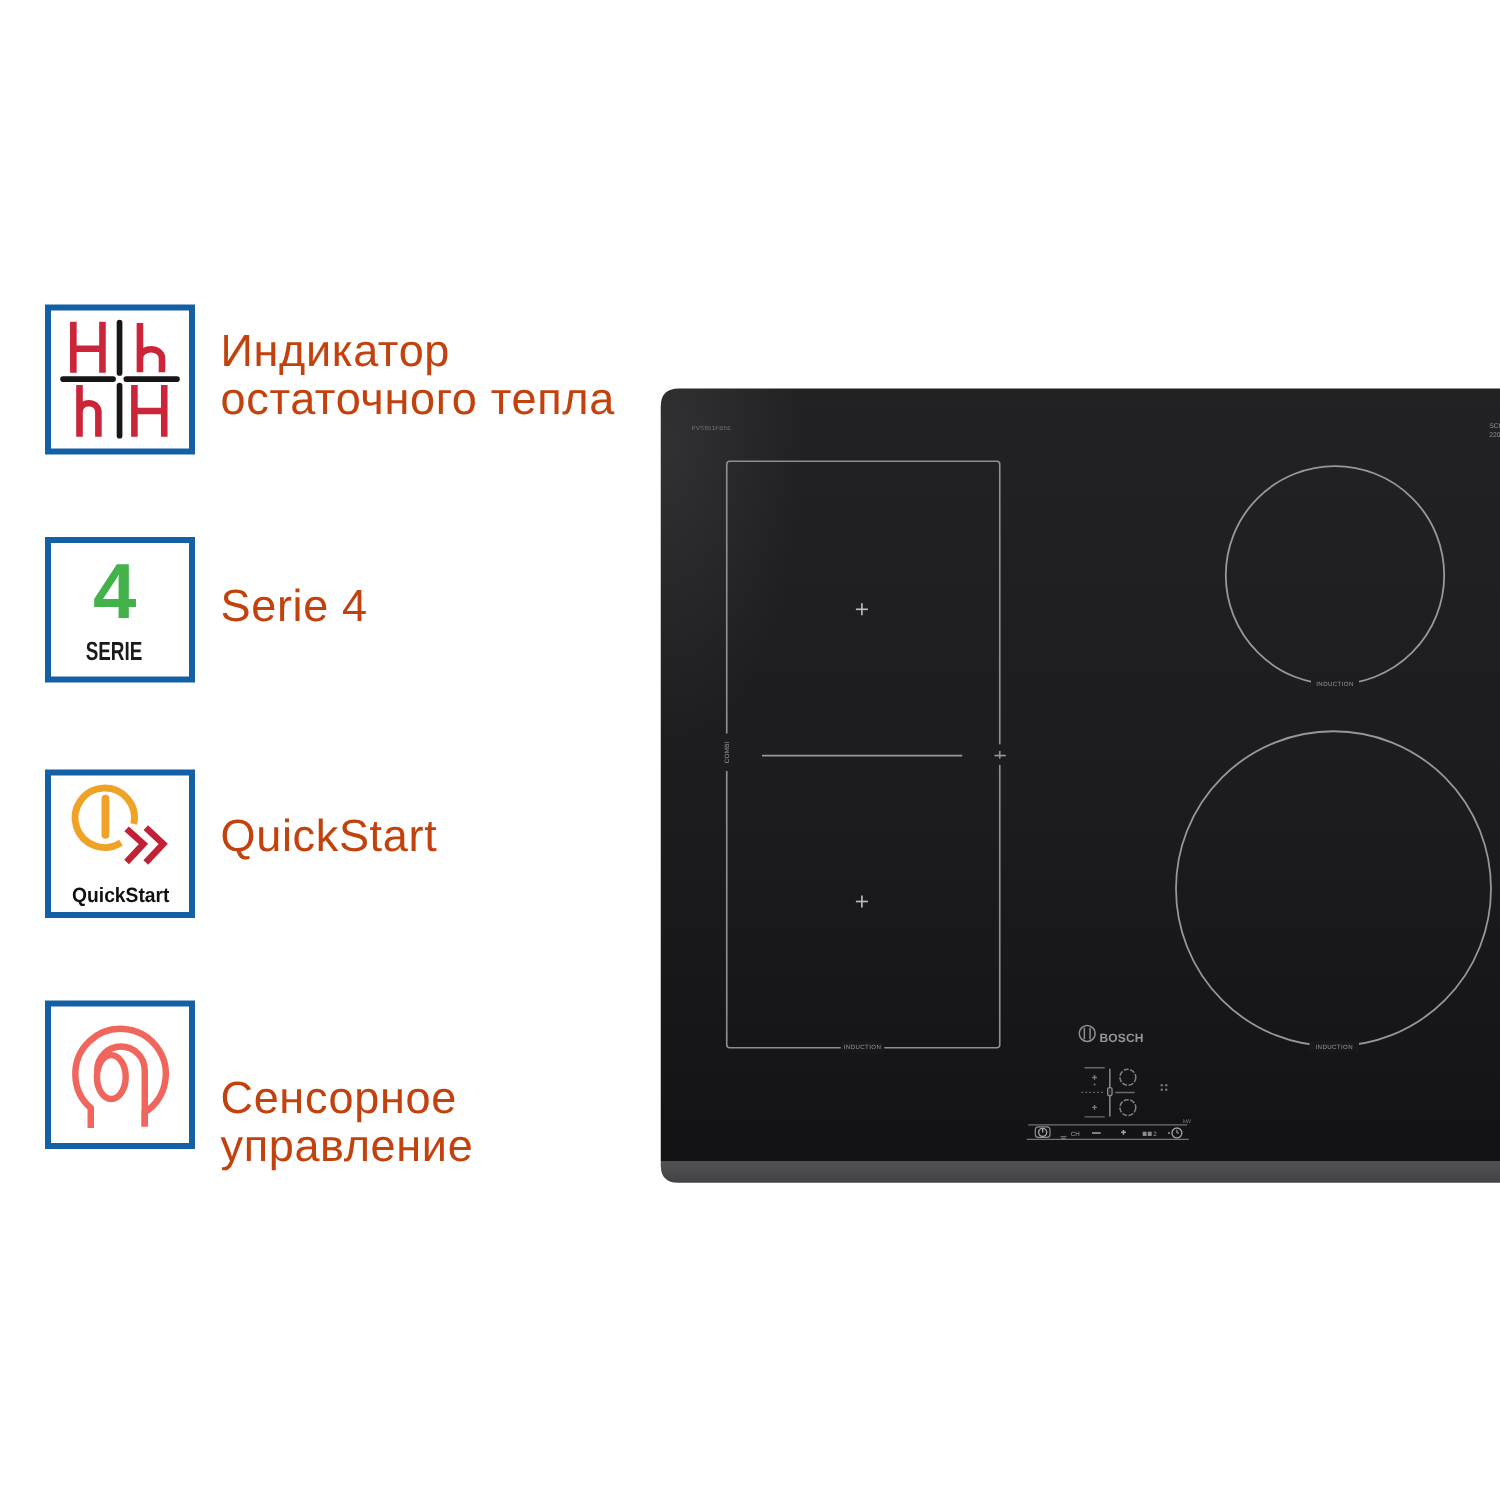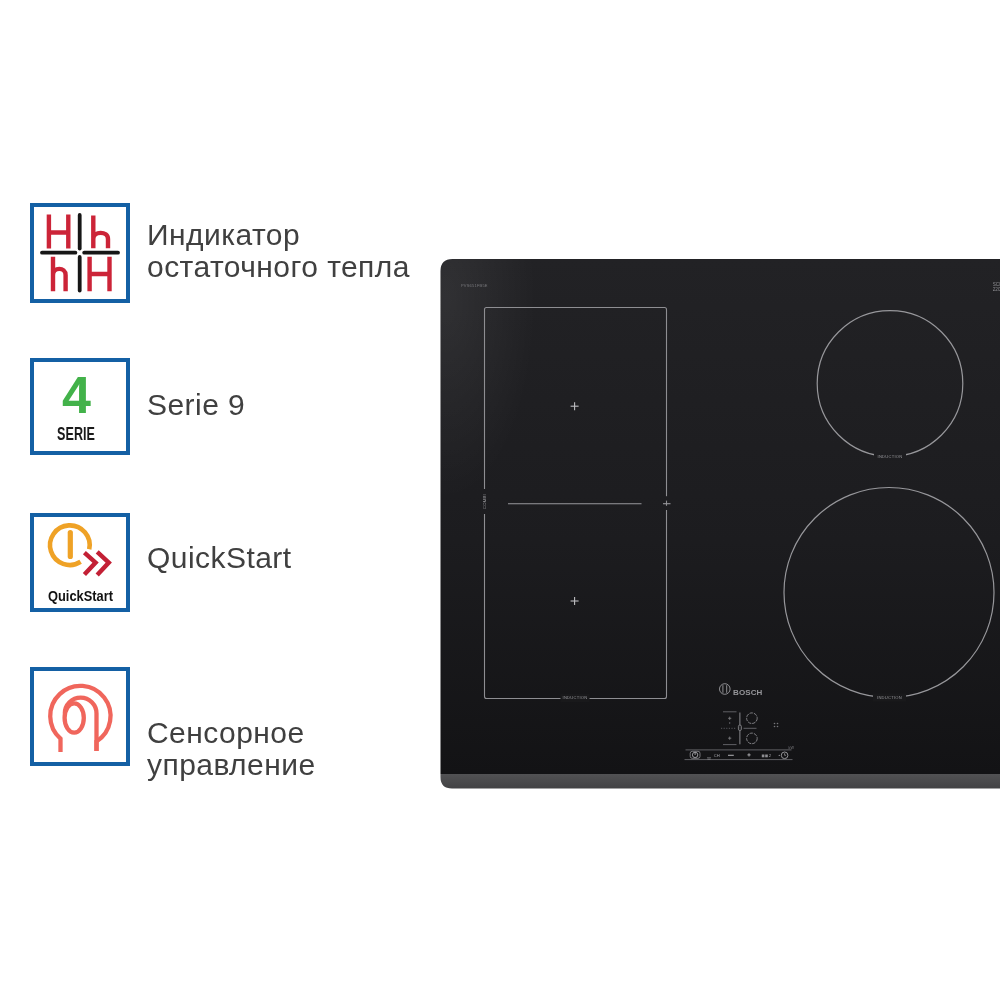--- a/index.html
+++ b/index.html
@@ -1,17 +1,17 @@
 <!DOCTYPE html>
 <html><head><meta charset="utf-8">
 <style>
 html,body{margin:0;padding:0;width:1000px;height:1000px;background:#fff;overflow:hidden}
 body{font-family:"Liberation Sans",sans-serif;position:relative}
 .badge{position:absolute;left:30px;width:92px;border:4px solid #1460a4;background:#fff}
-.lbl{position:absolute;left:147px;font-size:30px;line-height:32px;color:#404040;letter-spacing:0.45px}
+.lbl{position:absolute;left:147px;font-size:30px;line-height:32px;color:#c2410c;letter-spacing:0.45px}
 </style></head><body>
 
 <div class="badge" style="top:203px;height:92px">
 <svg width="92" height="92" viewBox="4 4 92 92">
 <g stroke="#161616" stroke-width="3.8" stroke-linecap="round">
 <line x1="49.7" y1="12" x2="49.7" y2="45.6"></line>
 <line x1="49.7" y1="54" x2="49.7" y2="87.5"></line>
 <line x1="12" y1="49.7" x2="45.4" y2="49.7"></line>
 <line x1="54.2" y1="49.7" x2="88" y2="49.7"></line>
 </g>
@@ -45,21 +45,21 @@
 <svg width="92" height="92" viewBox="4 4 92 92">
 <g fill="none" stroke="#f0665c" stroke-width="4.3">
 <path d="M30.5 85 L30.5 71.7 A30.15 30.15 0 1 1 66.5 74.5 L66.5 84"></path>
 <path d="M34.8 46.5 A15.85 15.85 0 0 1 66.5 46.5 L66.5 84"></path>
 <ellipse cx="44.2" cy="51" rx="9.6" ry="14.6"></ellipse>
 </g>
 </svg>
 </div>
 
 <div class="lbl" style="top:218.8px">Индикатор<br>остаточного тепла</div>
-<div class="lbl" style="top:389.2px">Serie 9</div>
+<div class="lbl" style="top:389.2px">Serie 4</div>
 <div class="lbl" style="top:542.4px">QuickStart</div>
 <div class="lbl" style="top:717px">Сенсорное<br>управление</div>
 
 <svg style="position:absolute;left:440px;top:258px" width="560" height="531" viewBox="440 258 560 531" preserveAspectRatio="xMinYMin slice">
 <defs>
 <linearGradient id="gb" x1="0" y1="0" x2="0" y2="1">
 <stop offset="0" stop-color="#222225"></stop>
 <stop offset="0.55" stop-color="#1c1c1f"></stop>
 <stop offset="1" stop-color="#131315"></stop>
 </linearGradient>

